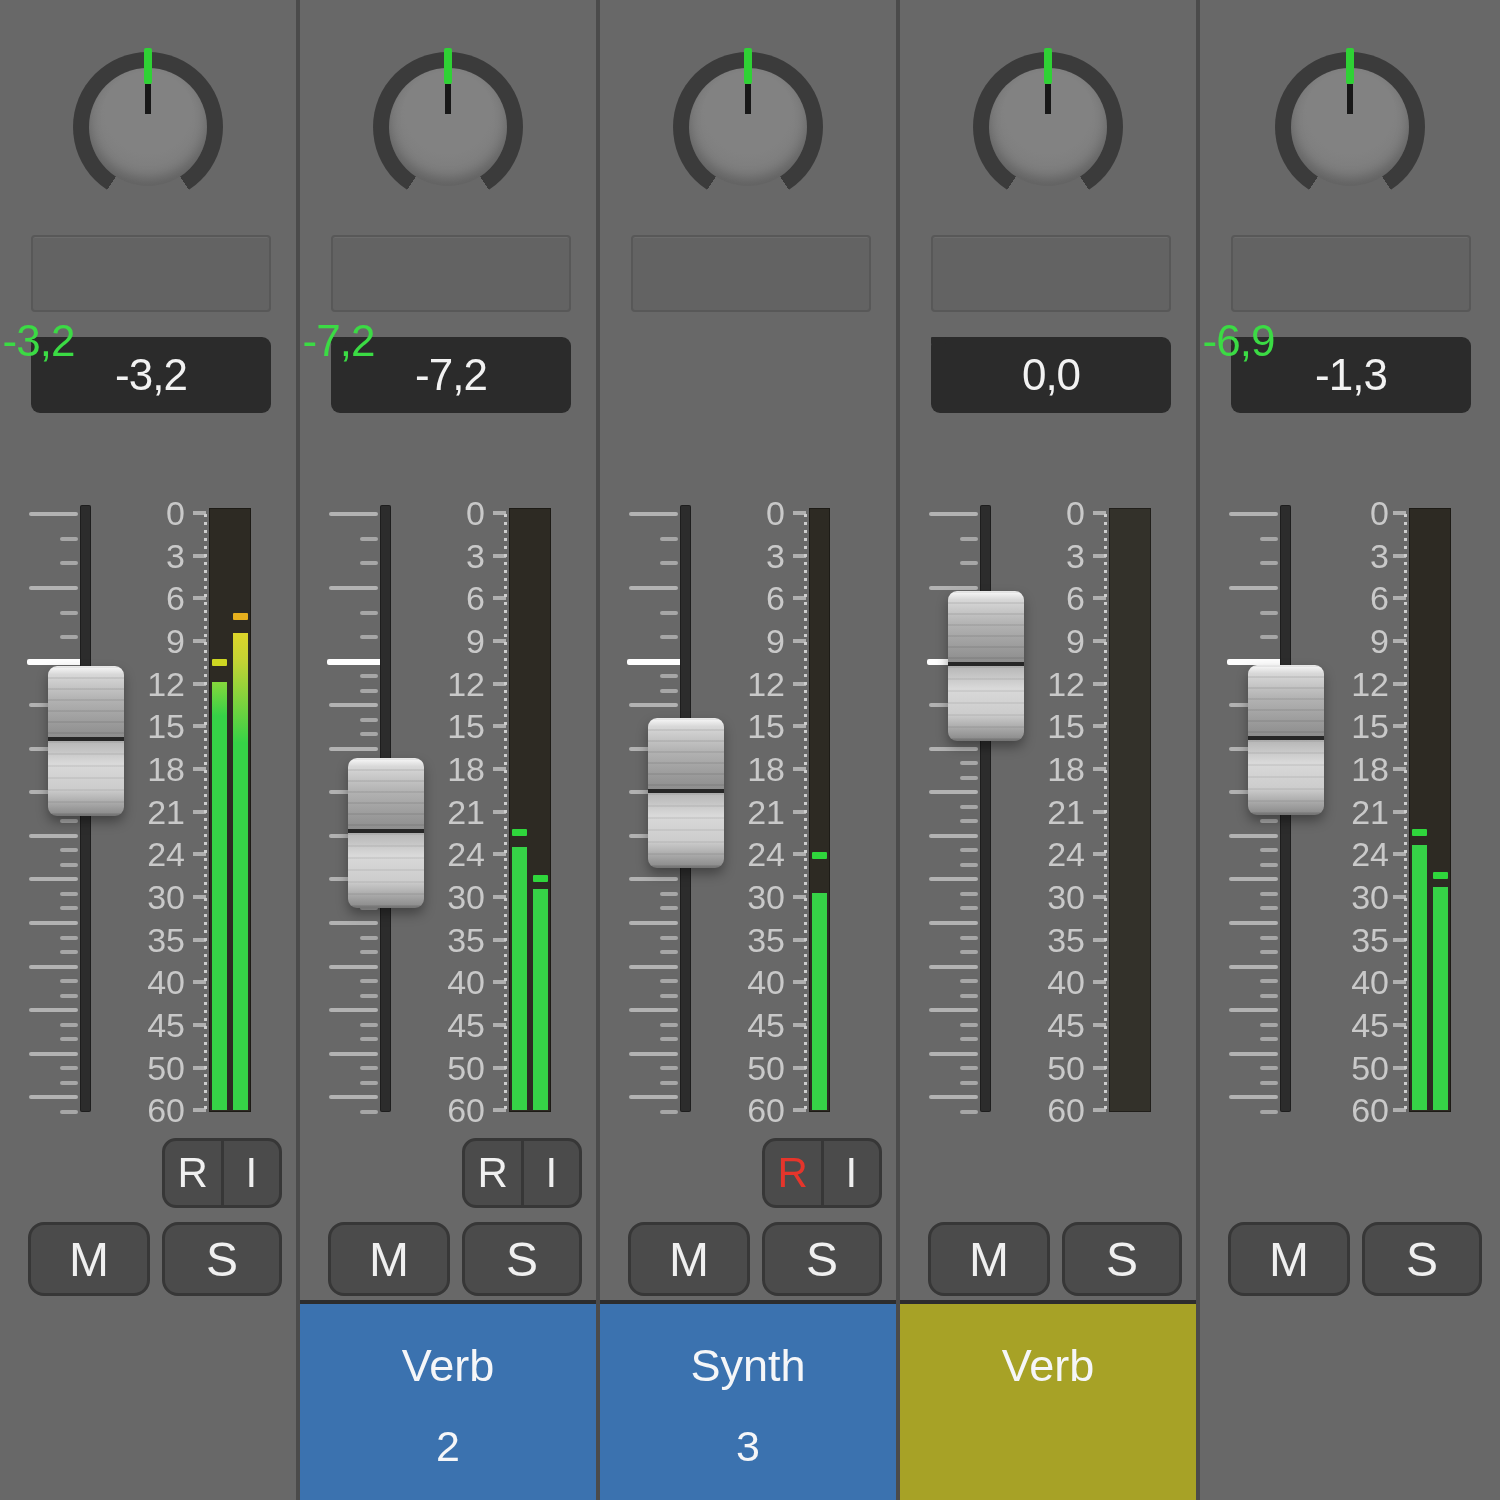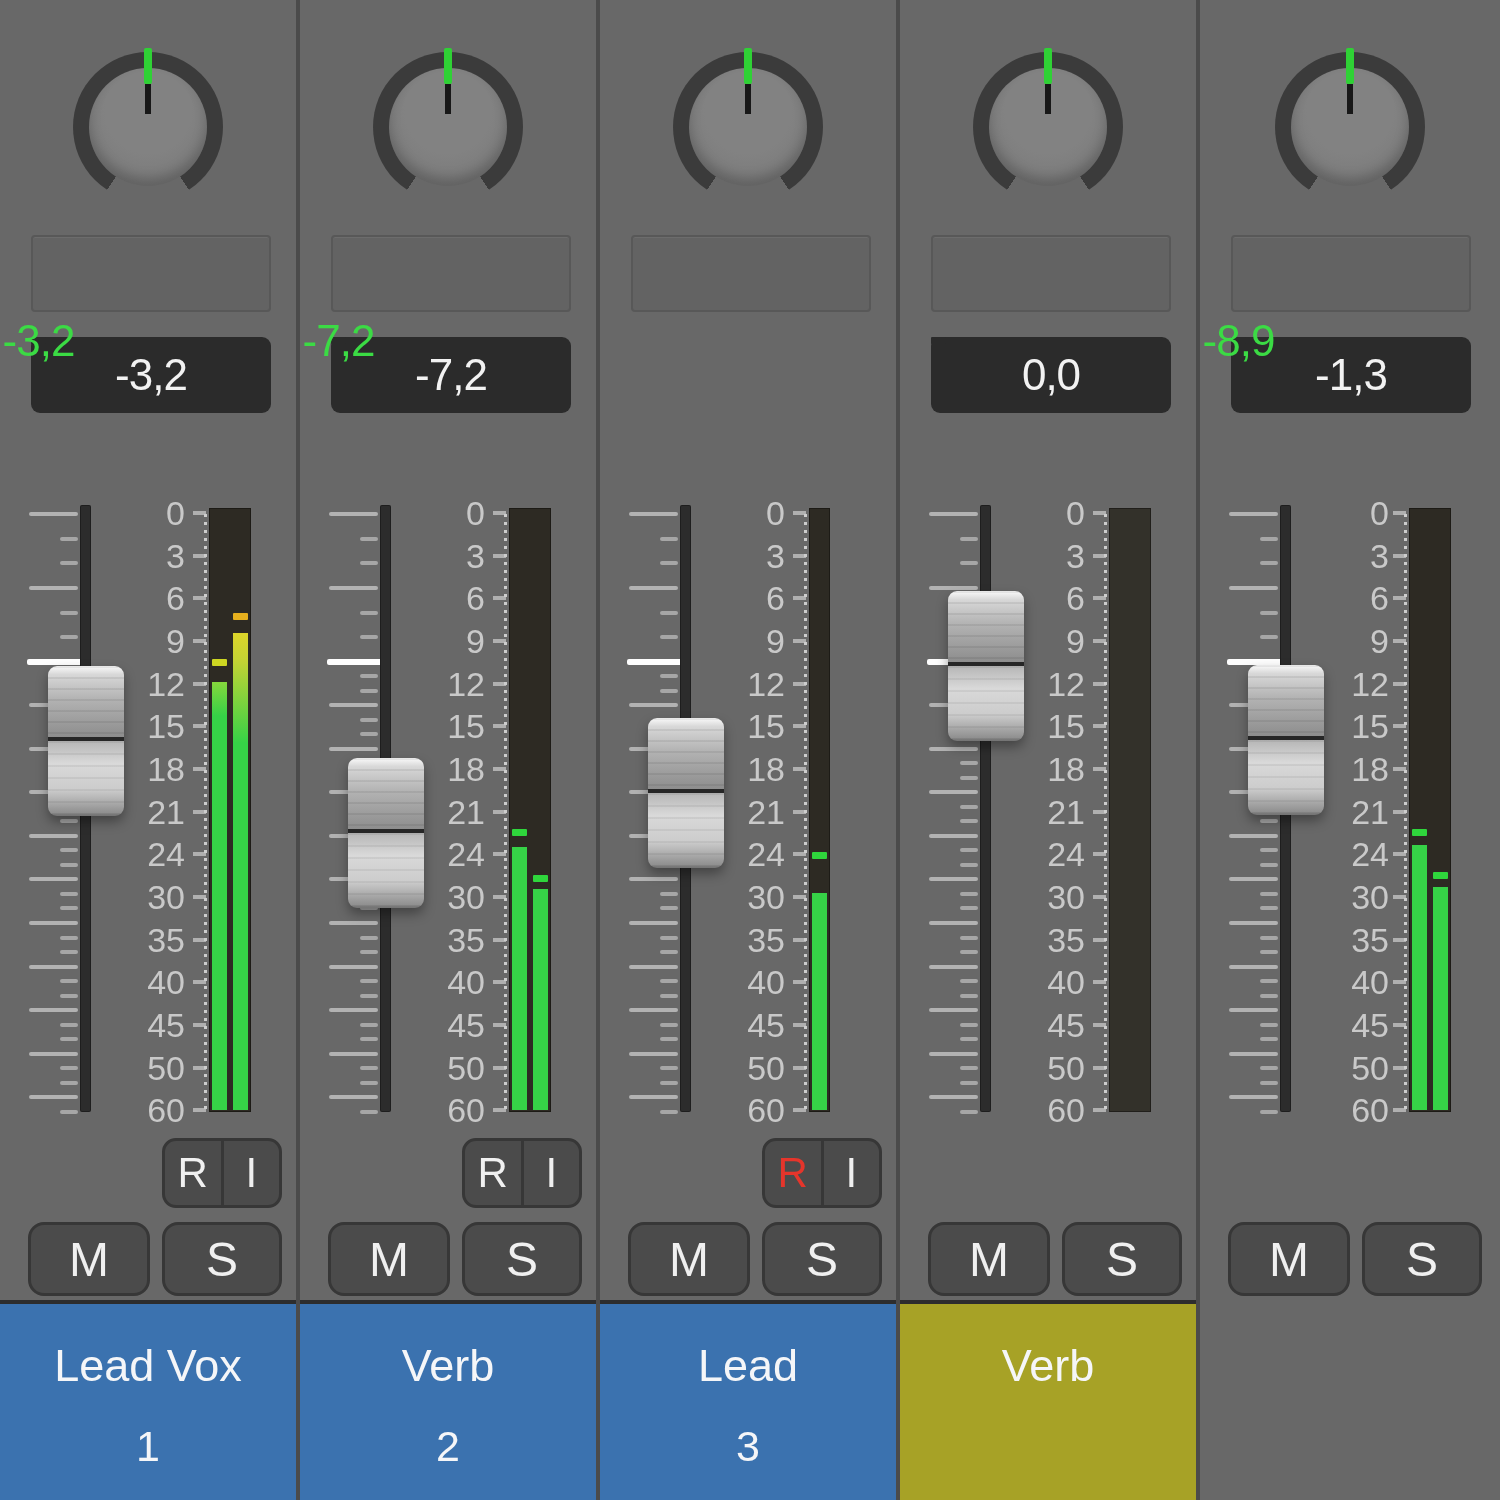--- a/index.html
+++ b/index.html
@@ -196,24 +196,20 @@
         <span class="ri-half" style="color: rgb(240, 240, 240);">R</span>
         <span class="ri-half">I</span>
       </div>
     </div>
 
     <div class="ms-row">
       <div class="btn m-button">M</div>
       <div class="btn s-button">S</div>
     </div>
 
-    <div class="label-area" style="background: rgb(59, 114, 175);">
-      <div class="track-name">Lead Vox</div>
-      <div class="track-number">1</div>
-    </div>
 
   </section>
 
   <section class="channel">
 
     <div class="knob">
       <div class="knob-ring"></div>
       <div class="knob-face"></div>
       <div class="knob-tick"></div>
       <div class="knob-pointer"></div>
@@ -435,21 +431,21 @@
         <span class="ri-half">I</span>
       </div>
     </div>
 
     <div class="ms-row">
       <div class="btn m-button">M</div>
       <div class="btn s-button">S</div>
     </div>
 
     <div class="label-area" style="background: rgb(59, 114, 175);">
-      <div class="track-name">Lead</div>
+      <div class="track-name">Synth</div>
       <div class="track-number">3</div>
     </div>
 
   </section>
 
   <section class="channel">
 
     <div class="knob">
       <div class="knob-ring"></div>
       <div class="knob-face"></div>
@@ -564,21 +560,21 @@
       <div class="knob-ring"></div>
       <div class="knob-face"></div>
       <div class="knob-tick"></div>
       <div class="knob-pointer"></div>
     </div>
 
     <div class="io-box"></div>
 
     <div class="displays">
       <div class="display volume">-1,3</div>
-      <div class="display peak">-8,9</div>
+      <div class="display peak">-6,9</div>
     </div>
 
     <div class="fader-section">
       <div class="fader-ticks">
           <div class="tick long" style="top: 2.3%;"></div>
           <div class="tick short" style="top: 6.3%;"></div>
           <div class="tick short" style="top: 10.3%;"></div>
           <div class="tick long" style="top: 14.3%;"></div>
           <div class="tick short" style="top: 18.3%;"></div>
           <div class="tick short" style="top: 22.3%;"></div>

